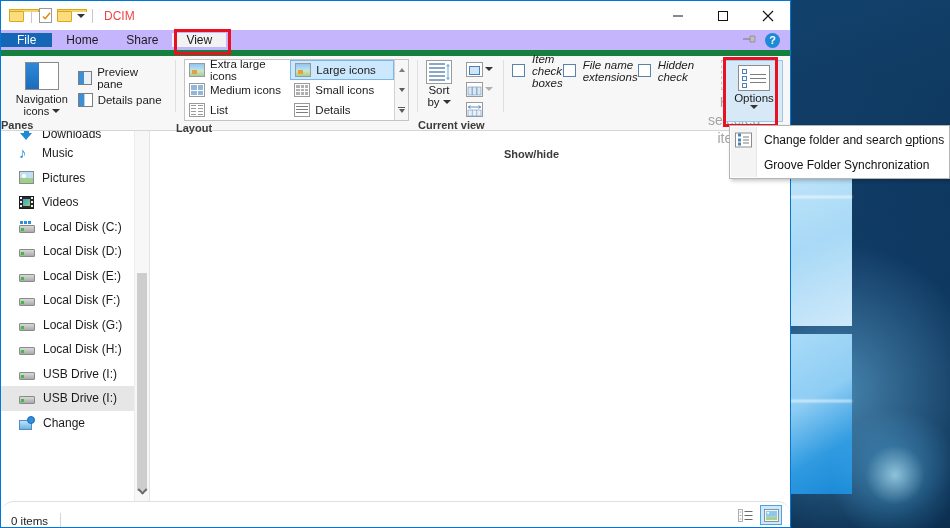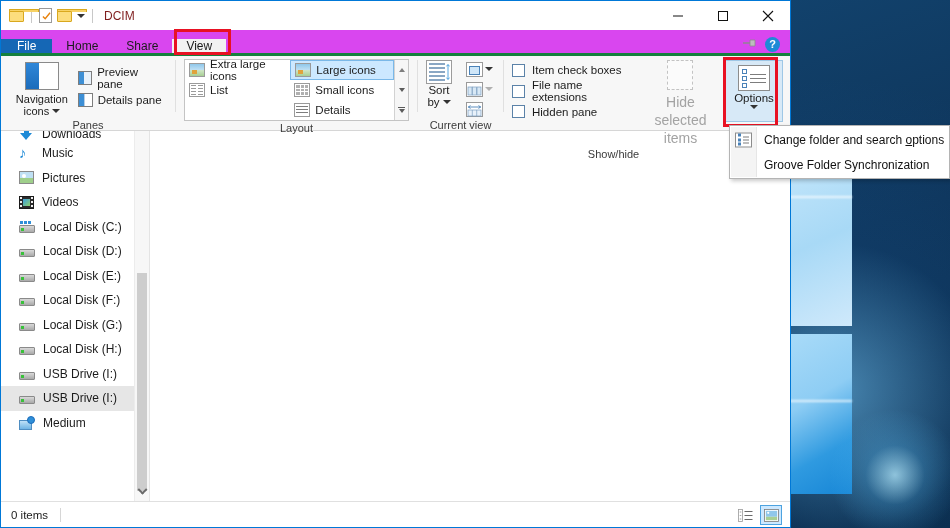--- a/index.html
+++ b/index.html
@@ -51,49 +51,49 @@
     background: #f7d265; border: 1px solid #d9a81e; border-bottom: none; border-radius: 1px 1px 0 0;}
   .folder-ico .body { position: absolute; left: 0; top: 2px; width: 15px; height: 11px;
     background: #fcdd7d; border: 1px solid #d9a81e; border-radius: 1px; }
 
   .props-ico { width: 13px; height: 15px; background: #ffffff; border: 1px solid #9a9a9a; }
   .props-ico .chk { position: absolute; left: 2px; top: 3px; width: 9px; height: 8px; }
 
   .caret-dn { width: 0; height: 0; border-left: 4px solid transparent;
     border-right: 4px solid transparent; border-top: 4px solid #333; }
 
-  #win-title { font-size: 12px; color: #7f1d1d; margin-left: 9px; }
+  #win-title { font-size: 12px; color: #ef4444; margin-left: 9px; }
 
   #wincontrols { position: absolute; right: 0; top: 0; display: flex; height: 29px; }
   .wc { width: 45px; height: 29px; display: flex; align-items: center; justify-content: center;
     font-size: 13px; color: #111; }
   .wc svg { display: block; }
 
   
   #tabstrip {
-    height: 26px; display: flex; align-items: flex-end; flex: 0 0 auto;
-    border-bottom: 3px solid #15803d; background: #d946ef; position: relative;
+    height: 26px; display: flex; align-items: center; flex: 0 0 auto;
+    border-bottom: 6px solid #15803d; background: #c4b5fd; position: relative;
   }
   .tab { display: flex; align-items: center; padding: 0 14px; font-size: 12px; color: #1b1b1b;
     position: relative; }
   #tab-file { background: #1567b5; color: #ffffff; padding: 0 16px; }
   #tab-view { background: #f2f2f2; }
   #tabstrip .spacer { flex: 1; }
   #tab-extras { display: flex; align-items: center; gap: 8px; padding-right: 10px; }
   .help-ico { width: 15px; height: 15px; border-radius: 50%; background: #1e8ad6;
     color: #fff; font-size: 11px; font-weight: bold; display: flex; align-items: center;
     justify-content: center; }
 
   
   #ribbon { height: 75px; background: #f7f7f7; border-bottom: 1px solid #d6d6d6;
     display: flex; flex: 0 0 auto; position: relative; }
   .rgroup { display: flex; flex-direction: column; height: 100%; position: relative; }
   .rgroup-body { flex: 1; display: flex; align-items: flex-start; padding: 4px 8px 0 8px; }
-  .rgroup-label { height: 15px; font-size: 11px; color: #3b3b3b; text-align: center;
-    line-height: 15px; }
+  .rgroup-label { height: 15px; font-size: 11px; color: #3b3b3b; 
+    line-height: 15px; font-weight: bold; }
   .rsep { width: 1px; background: #e0e0e0; margin: 4px 0 18px 0; }
 
   
   .bigbtn { width: 68px; display: flex; flex-direction: column; align-items: center;
     font-size: 11px; color: #1b1b1b; line-height: 12px; text-align: center; padding-top: 2px; }
   .bigbtn .glyph { margin-bottom: 3px; }
 
   .navpane-ico { width: 34px; height: 28px; border: 1px solid #8a8a8a; background: #fff;
     display: flex; }
   .navpane-ico .l { width: 13px; background: linear-gradient(180deg,#2f87d8,#1c6cbb); }
@@ -250,21 +250,21 @@
   #nav-thumb { position: absolute; left: 2px; right: 2px; background: #cdcdcd; }
   #nav-down { position: absolute; left: 0; right: 0; bottom: 0; height: 17px;
     display: flex; align-items: center; justify-content: center; }
   .chev-dn { width: 7px; height: 7px; border-right: 2px solid #6a6a6a;
     border-bottom: 2px solid #6a6a6a; transform: rotate(45deg) translate(-2px,-2px); }
 
   #content { flex: 1; background: #ffffff; }
 
   
   #statusbar { height: 26px; flex: 0 0 auto; border-top: 1px solid #e0e0e0;
-    display: flex; align-items: center; background: #ffffff; position: relative; }
+    display: flex; align-items: flex-end; background: #ffffff; position: relative; border-radius: 13px; }
   #status-text { font-size: 11.5px; color: #1b1b1b; padding-left: 10px; }
   #status-div { width: 1px; height: 14px; background: #d6d6d6; margin-left: 12px; }
   #status-views { position: absolute; right: 8px; top: 0; height: 26px;
     display: flex; align-items: center; gap: 4px; }
   .sv-btn { width: 22px; height: 20px; display: flex; align-items: center;
     justify-content: center; }
   .sv-btn.on { background: #cce8ff; border: 1px solid #4da3e0; }
 </style>
 </head>
 <body>
@@ -377,20 +377,29 @@
 
     <div class="rgroup" style="width:241px;">
       <div class="rgroup-body" style="padding-top:3px;">
         <div id="layout-gallery">
           <div class="lay-col">
             <div class="lay-item">
               <span class="vico photo"></span>
               <span>Extra large icons</span>
             </div>
             <div class="lay-item">
+              <span class="vico grid4">
+                  <i></i>
+                  <i></i>
+                  <i></i>
+                  <i></i>
+                </span>
+              <span>Medium icons</span>
+            </div>
+            <div class="lay-item">
               <span class="vico listico">
                   <span></span>
                   <span></span>
                 </span>
               <span>List</span>
             </div>
           </div>
           <div class="lay-col">
             <div class="lay-item sel">
               <span class="vico photo"></span>
@@ -487,32 +496,32 @@
           </div>
         </div>
       </div>
       <div class="rgroup-label">Current view</div>
     </div>
 
     <div class="rsep"></div>
 
     <div class="rgroup" style="width:219px;">
       <div class="rgroup-body" style="gap:14px;padding-left:8px;">
-        <div style="display:flex;flex-direction:column;justify-content:center;height:62px;">
+        <div style="display:flex;justify-content:center;height:62px;font-style:italic;">
           <div class="chkrow">
             <span class="cbox"></span>
             <span>Item check boxes</span>
           </div>
           <div class="chkrow">
             <span class="cbox"></span>
             <span>File name extensions</span>
           </div>
           <div class="chkrow">
             <span class="cbox"></span>
-            <span>Hidden pane</span>
+            <span>Hidden check</span>
           </div>
         </div>
         <div class="hidebtn">
           <span class="doc-ico">
             <span class="sheet"></span>
           </span>
           <span>Hide selected</span>
           <span>items</span>
         </div>
       </div>
@@ -628,21 +637,21 @@
               <span class="box"></span>
               <span class="led"></span>
             </span>
             <span>USB Drive (I:)</span>
           </div>
           <div class="nav-item">
             <span class="net-ico">
               <span class="mon"></span>
               <span class="glb"></span>
             </span>
-            <span>Medium</span>
+            <span>Change</span>
           </div>
         </div>
       <div id="nav-scroll">
         <div id="nav-thumb" style="top:142px;height:218px;"></div>
         <div id="nav-down">
           <span class="chev-dn"></span>
         </div>
       </div>
     </div>
     <div id="content"></div>

